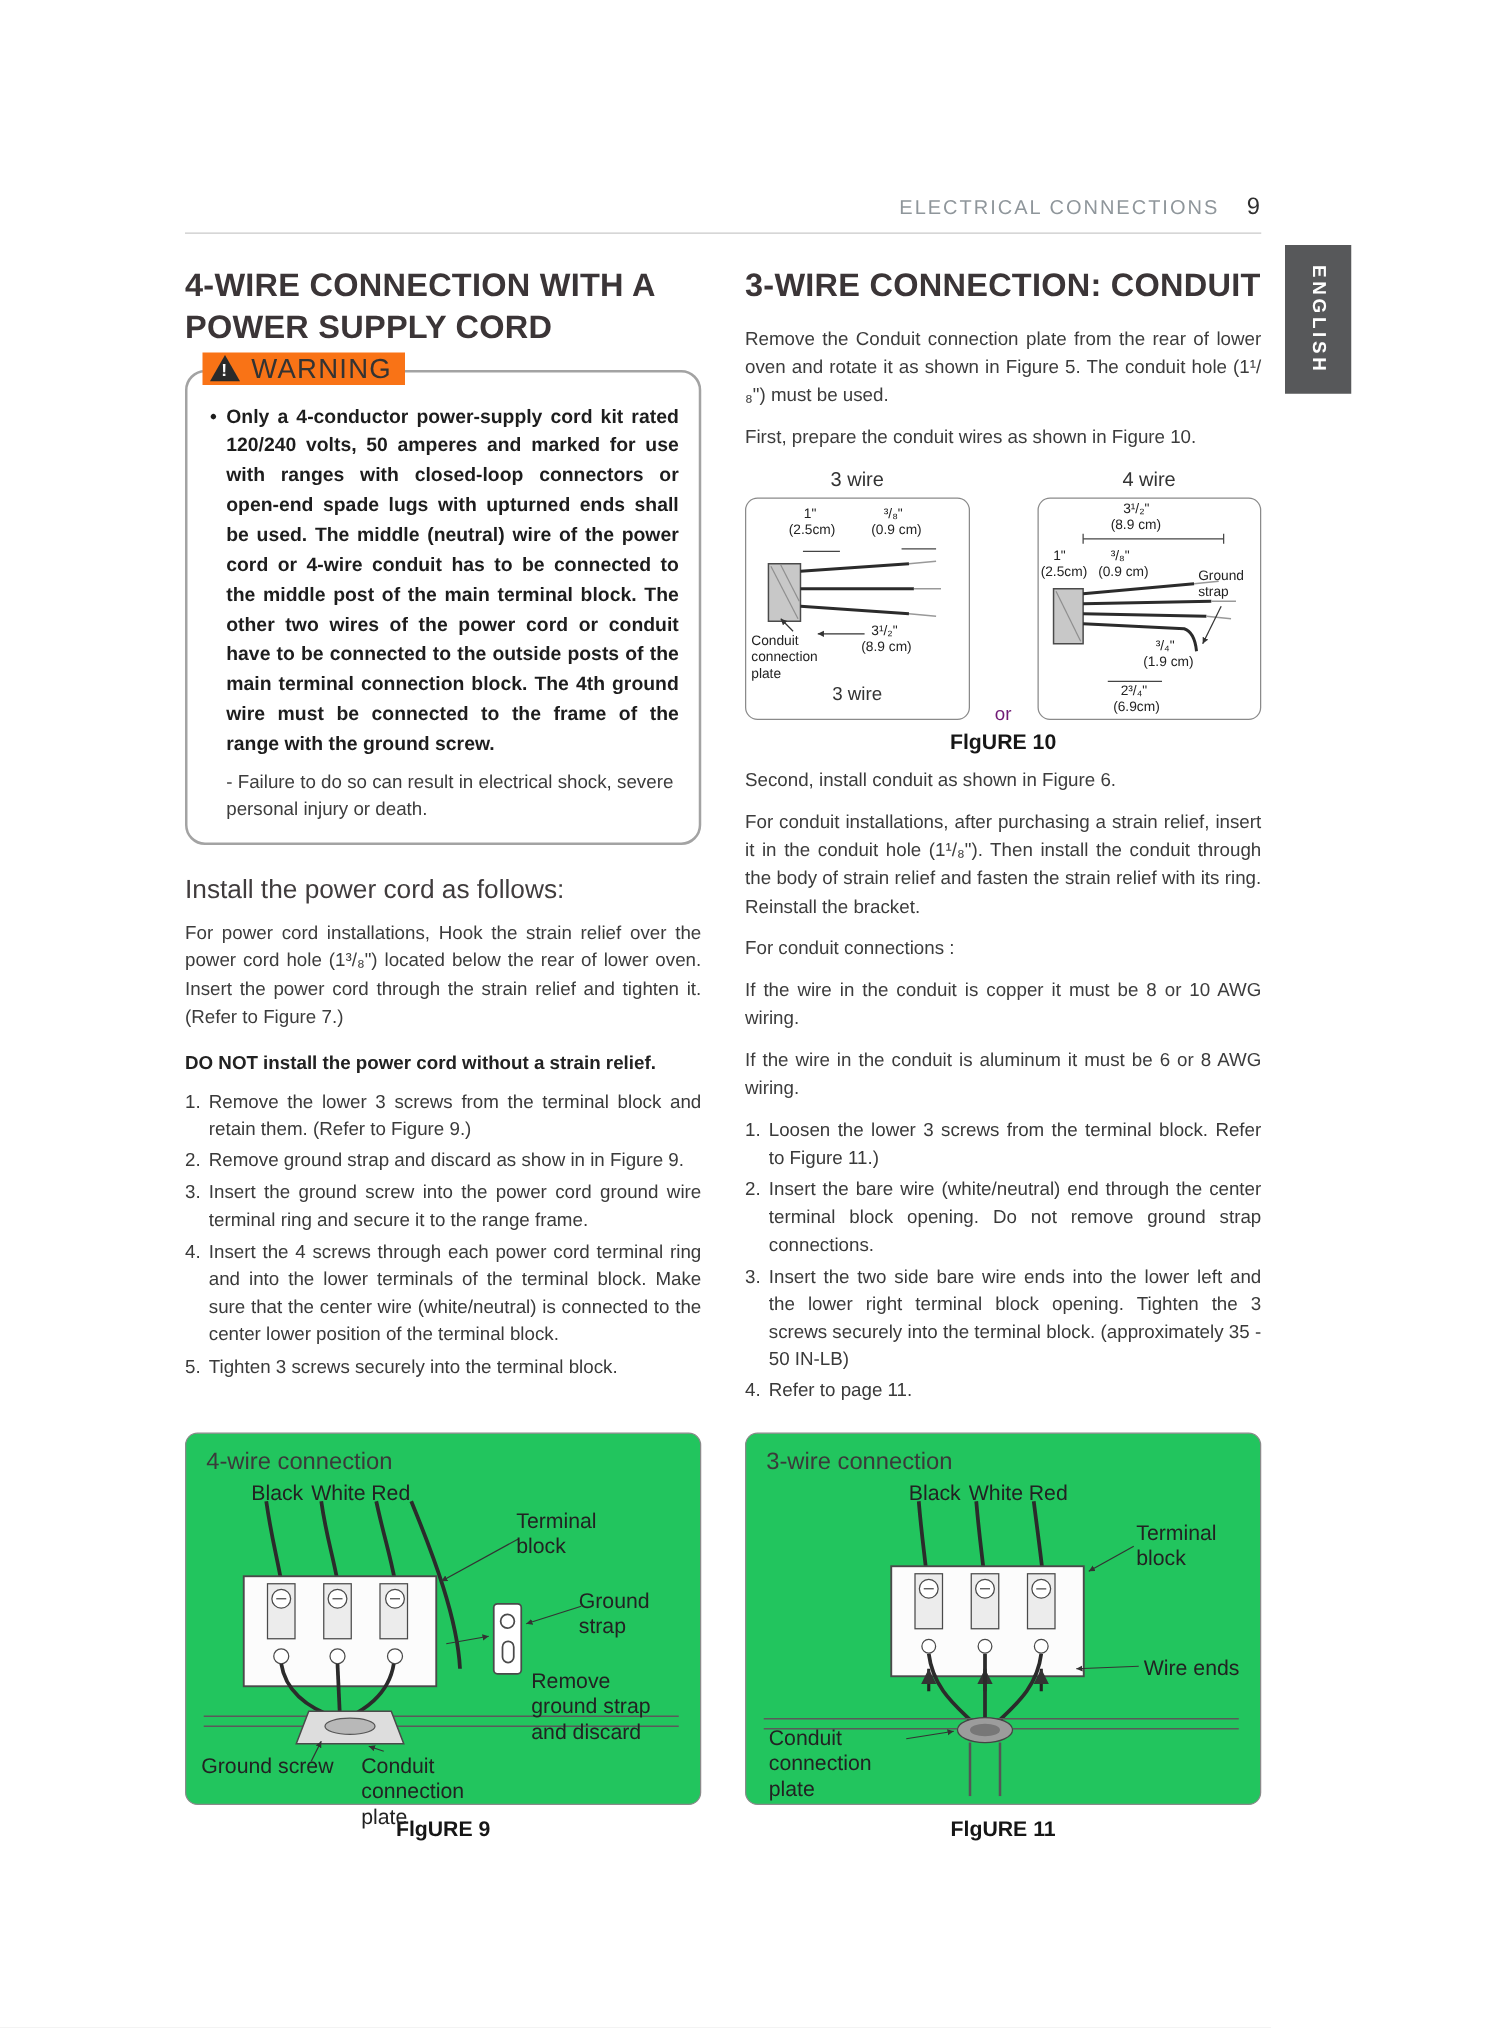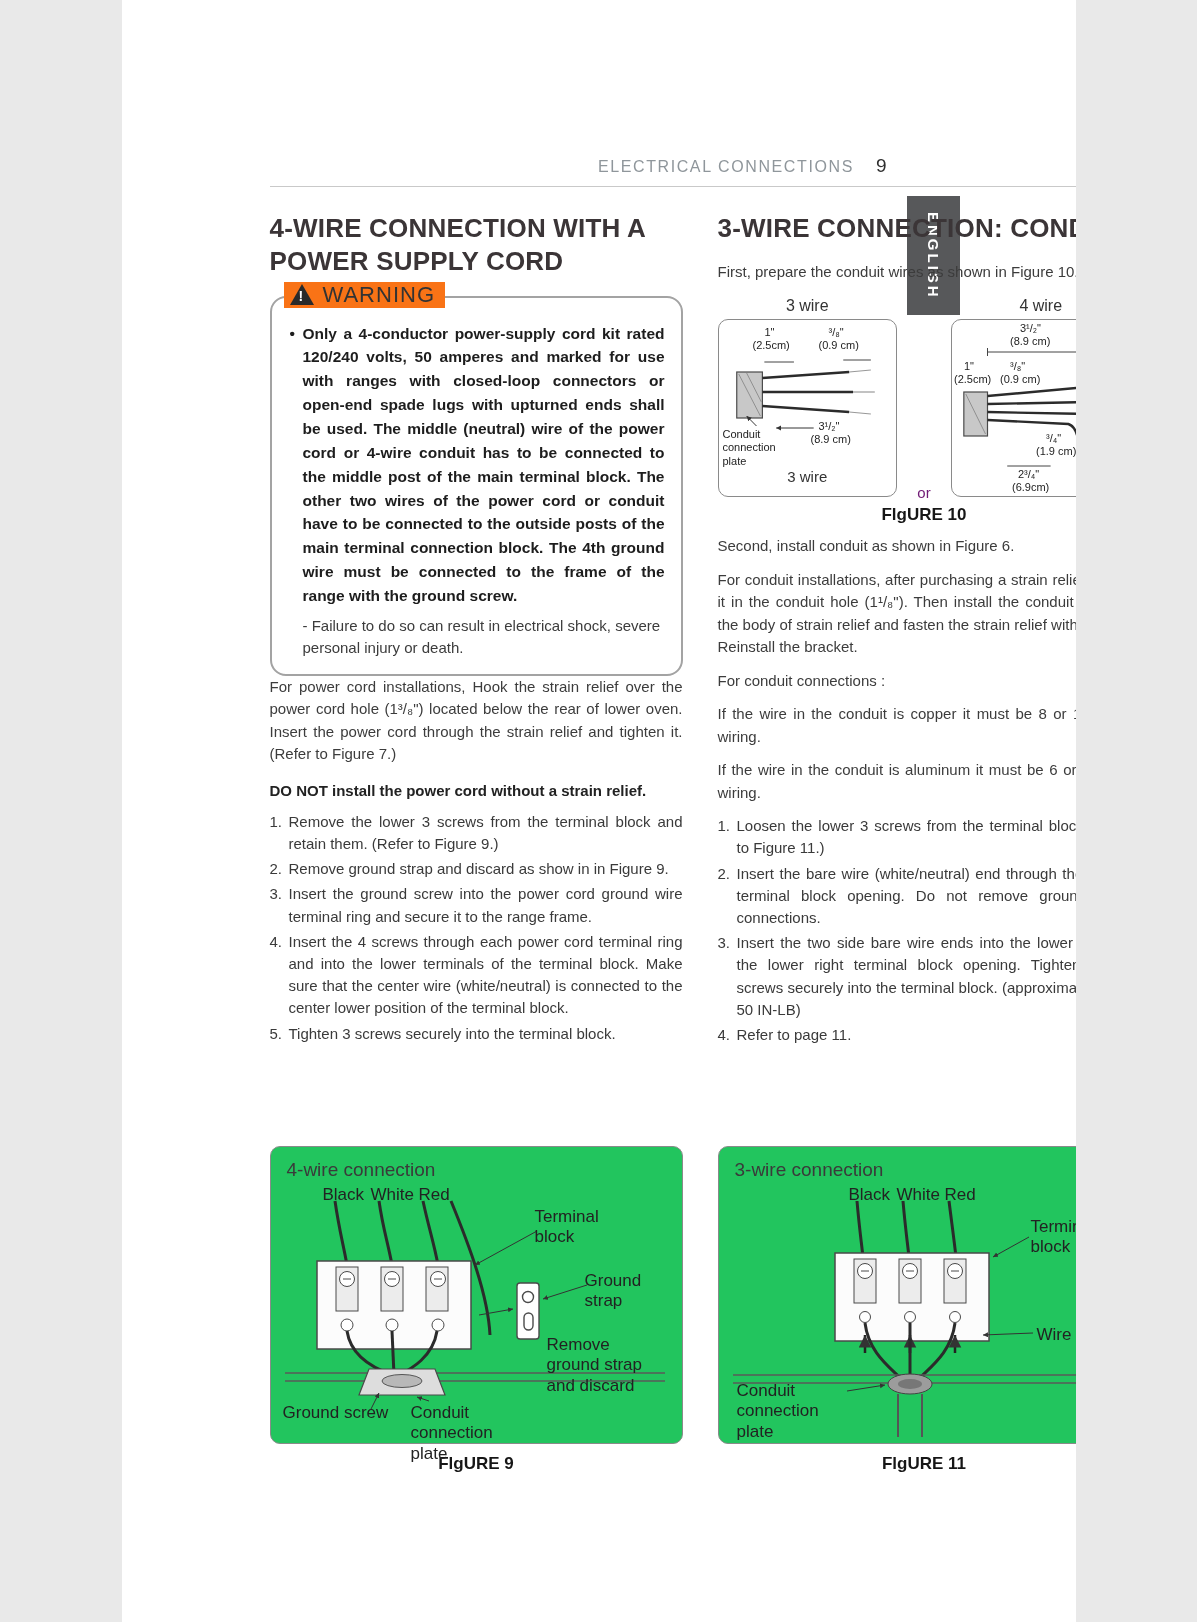--- a/index.html
+++ b/index.html
@@ -1,18 +1,18 @@
 <!DOCTYPE html>
 <html><head>
 <meta charset="utf-8">
 <style>
   html,body { margin:0; padding:0; background:#e9e9e9; }
   .page {
     position: relative;
-    width: 954px; height: 1622px;
+    width: 1197px; height: 1622px;
     margin: 0 auto;
     background: #ffffff;
     font-family: "Liberation Sans", "DejaVu Sans", sans-serif;
     color: #3a3a3a;
     overflow: hidden;
   }
   
   .page-header { position:absolute; top:155px; right:189px; display:flex; align-items:baseline; gap:22px; }
   .header-section { font-size:16px; letter-spacing:1.6px; color:#8f969b; }
   .header-pagenum { font-size:19px; color:#2f2f2f; }
@@ -111,20 +111,21 @@
       <div class="warning-head">
         <span class="warning-icon"></span>
         <span class="warning-title">WARNING</span>
       </div>
       <ul class="warning-list">
         <li>Only a 4-conductor power-supply cord kit rated 120/240 volts, 50 amperes and marked for use with ranges with closed-loop connectors or open-end spade lugs with upturned ends shall be used. The middle (neutral) wire of the power cord or 4-wire conduit has to be connected to the middle post of the main terminal block. The other two wires of the power cord or conduit have to be connected to the outside posts of the main terminal connection block. The 4th ground wire must be connected to the frame of the range with the ground screw.</li>
       </ul>
       <p class="warning-consequence">- Failure to do so can result in electrical shock, severe personal injury or death.</p>
     </div>
 
+    <h2 class="sub-heading">Install the power cord as follows:</h2>
     <p class="body-p">For power cord installations, Hook the strain relief over the power cord hole (1³/₈") located below the rear of lower oven. Insert the power cord through the strain relief and tighten it. (Refer to Figure 7.)</p>
     <p class="bold-line">DO NOT install the power cord without a strain relief.</p>
 
     <ol class="steps">
       <li>Remove the lower 3 screws from the terminal block and retain them. (Refer to Figure 9.)</li>
       <li>Remove ground strap and discard as show in in Figure 9.</li>
       <li>Insert the ground screw into the power cord ground wire terminal ring and secure it to the range frame.</li>
       <li>Insert the 4 screws through each power cord terminal ring and into the lower terminals of the terminal block. Make sure that the center wire (white/neutral) is connected to the center lower position of the terminal block.</li>
       <li>Tighten 3 screws securely into the terminal block.</li>
     </ol>
@@ -208,20 +209,21 @@
           <div class="fig-label" style="left:0; top:218px;">Ground screw</div>
           <div class="fig-label" style="left:128px; top:218px; width:108px;">Conduit connection plate</div>
         </div>
       </div>
       <div class="fig-caption">FlgURE 9</div>
     </div>
   </div>
 
   <div class="col col-right">
     <h1 class="section-title">3-WIRE CONNECTION: CONDUIT</h1>
+    <p class="body-p">Remove the Conduit connection plate from the rear of lower oven and rotate it as shown in Figure 5. The conduit hole (1¹/₈") must be used.</p>
     <p class="body-p">First, prepare the conduit wires as shown in Figure 10.</p>
 
     <div class="fig10-wrap">
       <div class="fig10-col">
         <div class="fig10-header">3 wire</div>
         <div class="fig10-box">
           <svg width="100%" height="100%" viewBox="0 0 180 176" preserveAspectRatio="none">
             <defs>
               <marker id="ah10a" markerWidth="7" markerHeight="7" refX="5" refY="2.5" orient="auto">
                 <path d="M0,0 L5,2.5 L0,5 Z" fill="#333"></path>

